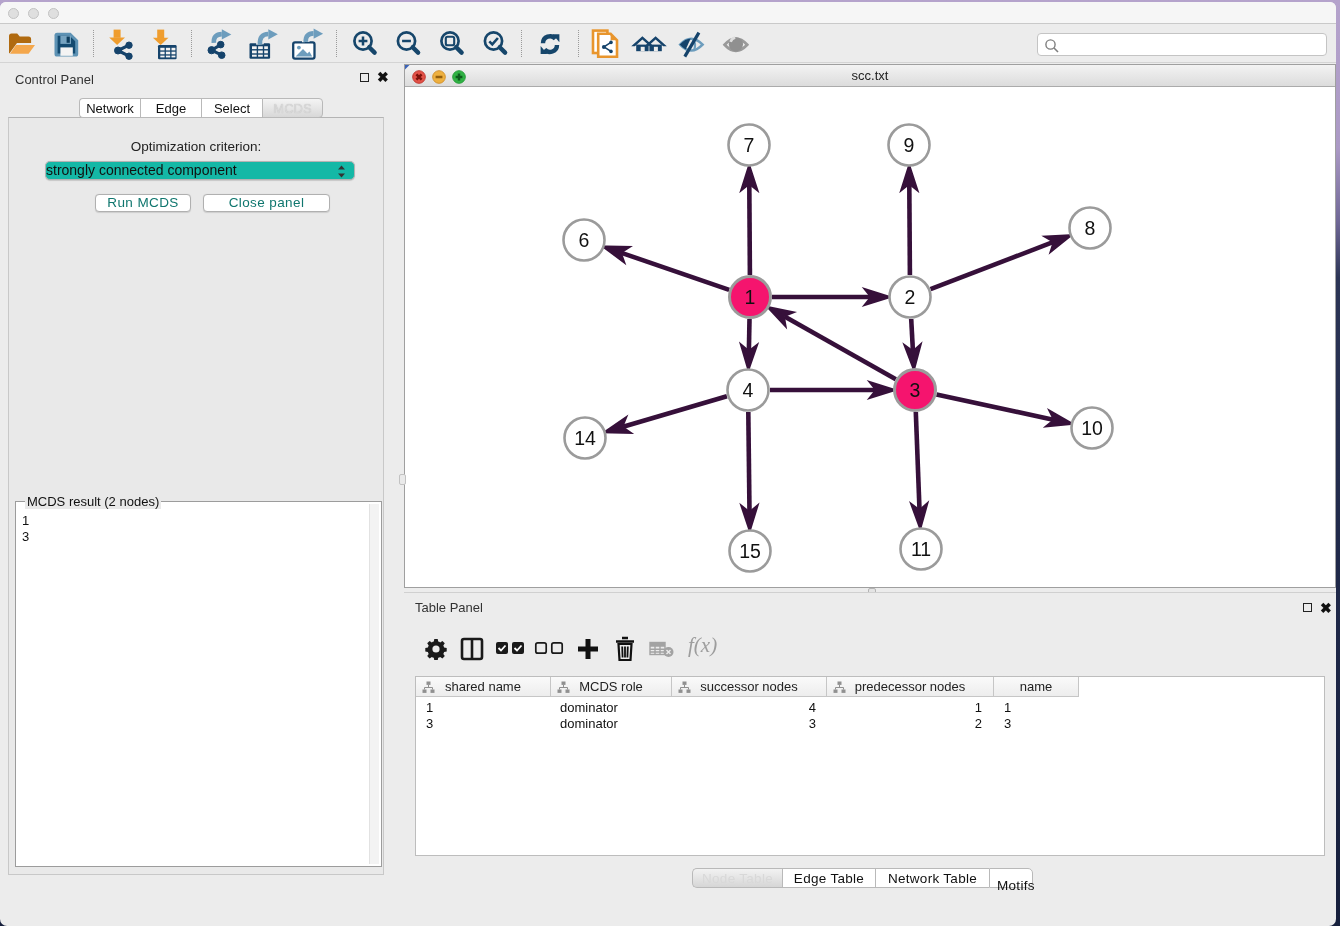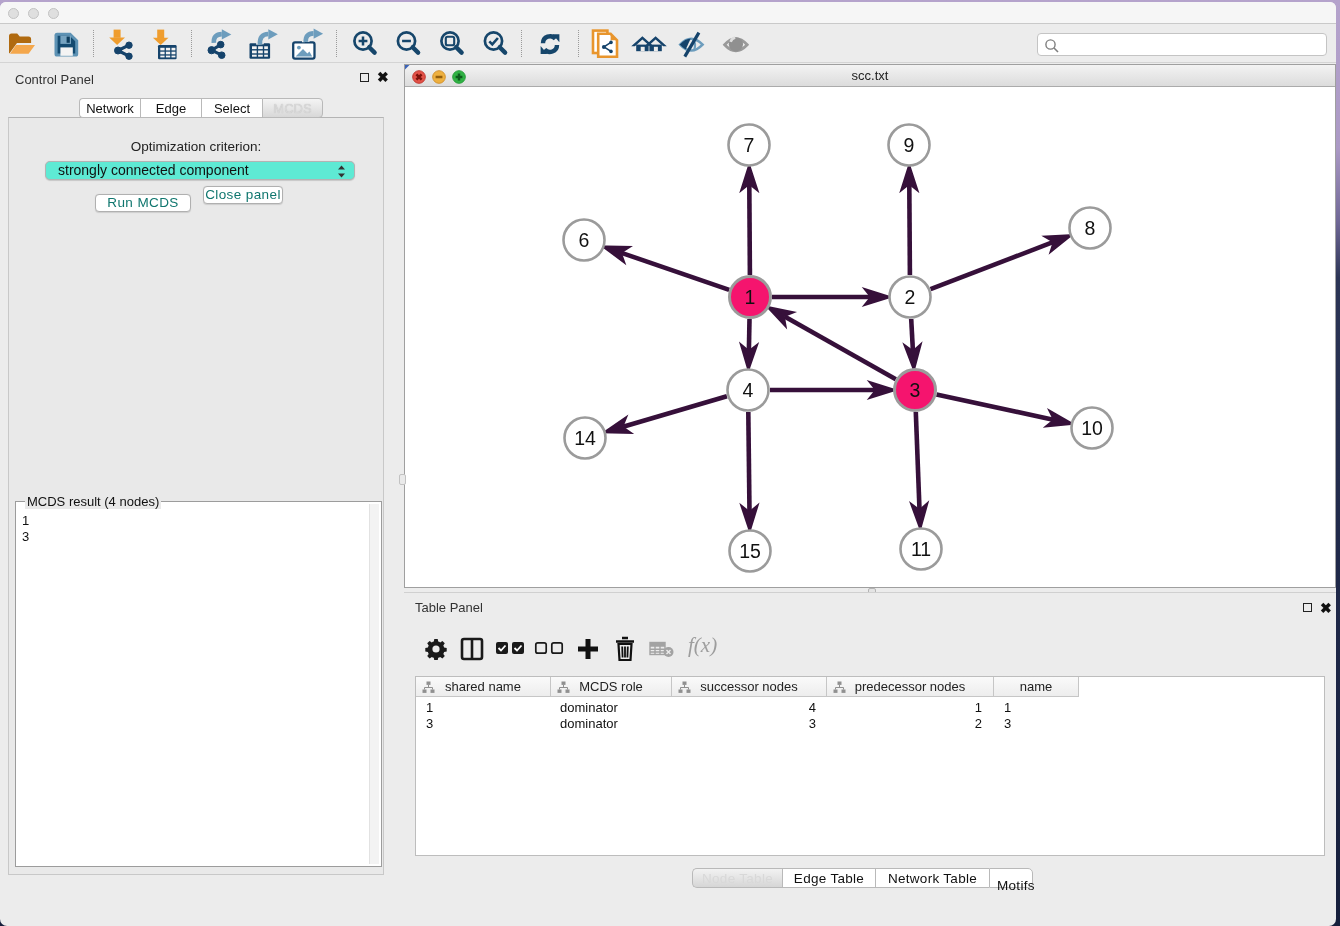--- a/index.html
+++ b/index.html
@@ -15,21 +15,21 @@
   .cpanel { position:absolute; left:0; top:61px; width:398px; height:829px; background:#ececec; }
   .cp-title { position:absolute; left:15px; top:9px; font-size:13px; color:#333; }
   .cp-float { position:absolute; left:360px; top:10px; width:9px; height:9px; border:1.5px solid #222; }
   .cp-x { position:absolute; left:377px; top:6px; font-size:14px; color:#111; font-weight:bold; }
   .tabsbar { position:absolute; left:79px; top:35px; height:20px; display:flex; z-index:5; }
   .tabsbar .tab { width:61px; height:20px; background:#fff; border:1px solid #b9b9b9; border-right:none; font-size:13px; color:#111; text-align:center; line-height:19px; }
   .tabsbar .tab:first-child { border-radius:4px 0 0 4px; }
   .tabsbar .tab.sel { background:linear-gradient(180deg,#f4f4f4,#d8d8d8); color:#fff; text-shadow:0 0 1px #bbb; border-right:1px solid #b9b9b9; border-radius:0 4px 4px 0; color:#d8d8d8; }
   .cp-body { position:absolute; left:8px; top:54px; width:376px; height:758px; background:#e9e9e9; border:1px solid #c8c8c8; border-top:1px solid #b4b4b4; }
   .opt-label { position:absolute; left:0; top:21px; width:100%; text-align:center; font-size:13.5px; color:#222; }
-  .dropdown { position:absolute; left:36px; top:43px; width:310px; height:19px; background:#5eead4; border:1px solid #b3b3b3; border-radius:5px; font-size:14px; color:#111; line-height:17px; padding-left:12px; box-shadow:0 0.5px 1px rgba(0,0,0,.15); }
+  .dropdown { position:absolute; left:36px; top:43px; width:310px; height:19px; background:#14b8a6; border:1px solid #b3b3b3; border-radius:5px; font-size:14px; color:#111; line-height:17px; box-shadow:0 0.5px 1px rgba(0,0,0,.15); }
   .dd-arrows { position:absolute; right:7px; top:2px; }
   .btn { position:absolute; height:18px; background:#fff; border:1px solid #b0b0b0; border-radius:4px; font-size:13.5px; color:#0f766e; text-align:center; line-height:16px; box-shadow:0 0.5px 1px rgba(0,0,0,.12); letter-spacing:0.4px;}
   .fieldset { position:absolute; left:6px; top:383px; width:367px; height:366px; border:1px solid #9c9c9c; background:#fff; }
   .fs-legend { position:absolute; left:9px; top:-8px; background:#e9e9e9; padding:0 2px; font-size:13px; color:#111; }
   .fs-scroll { position:absolute; right:2px; top:2px; width:10px; bottom:2px; background:#f3f3f3; border-left:1px solid #e2e2e2;}
   .fs-items { position:absolute; left:6px; top:11px; font-size:13px; color:#111; line-height:15.5px; }
   
   .netwin { position:absolute; left:404px; top:62px; width:932px; height:524px; background:#fff; border:1px solid #9f9f9f; }
   .net-tb { position:absolute; left:0; top:0; width:100%; height:22px; background:linear-gradient(180deg,#f3f3f3,#dcdcdc); border-bottom:1px solid #ababab; }
   .net-title { position:absolute; top:3px; width:100%; text-align:center; font-size:13px; color:#222; }
@@ -196,23 +196,23 @@
         <div class="tab sel">MCDS</div>
     </div>
     <div class="cp-body">
       <div class="opt-label">Optimization criterion:</div>
       <div class="dropdown">strongly connected component
         <svg class="dd-arrows" width="11" height="15" viewBox="0 0 11 15">
             <path d="M2 5.5 L5.5 1.5 L9 5.5 z M2 9.5 L5.5 13.5 L9 9.5 z" fill="#333"></path>
           </svg>
       </div>
       <div class="btn" style="left:86px;top:76px;width:96px;">Run MCDS</div>
-      <div class="btn" style="left:194px;top:68px;width:80px;">Close panel</div>
+      <div class="btn" style="left:194px;top:76px;width:127px;">Close panel</div>
       <div class="fieldset">
-        <div class="fs-legend">MCDS result (4 nodes)</div>
+        <div class="fs-legend">MCDS result (2 nodes)</div>
         <div class="fs-scroll"></div>
         <div class="fs-items">1<br>3</div>
       </div>
     </div>
   </div>
   <div class="netwin">
     <div class="net-tb">
       <svg style="position:absolute;left:7px;top:4.5px" width="54" height="14" viewBox="0 0 54 14">
         <circle cx="7" cy="7" r="6.3" fill="#e25147" stroke="#c03d35" stroke-width="1"></circle>
         <path d="M4.4 4.4 L9.6 9.6 M9.6 4.4 L4.4 9.6" stroke="#7c110b" stroke-width="2.5"></path>

